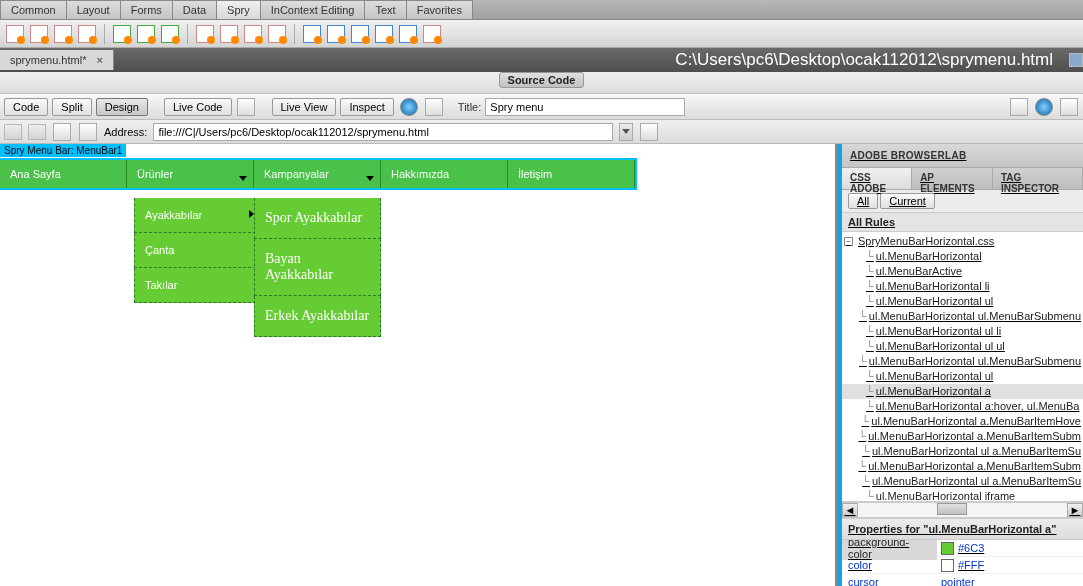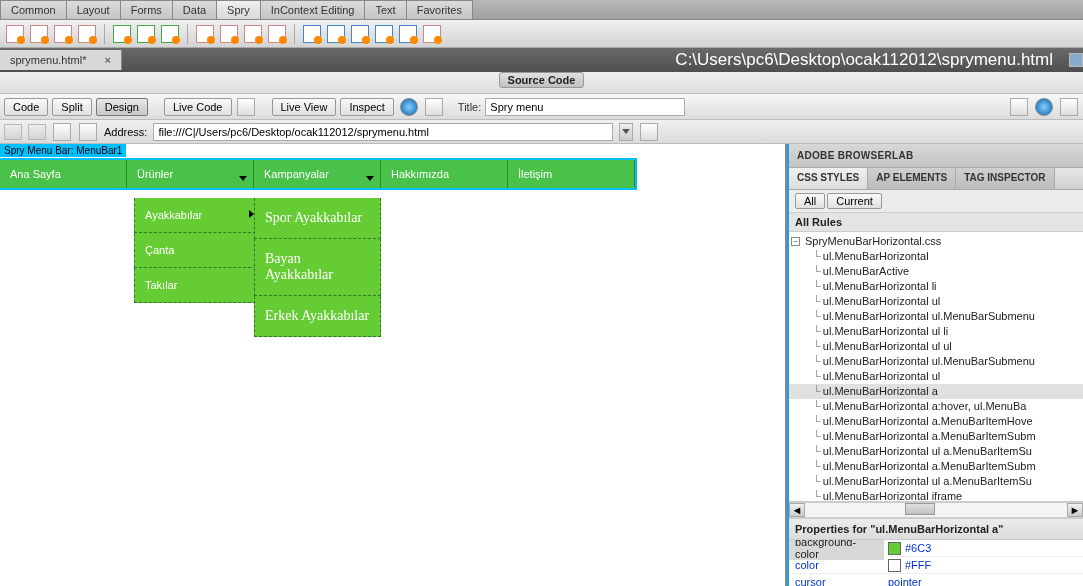--- a/index.html
+++ b/index.html
@@ -13,21 +13,21 @@
 
 .icon-toolbar { height:28px; background:linear-gradient(#f0f0f0,#d4d4d4); display:flex; align-items:center; padding:0 6px; gap:6px; border-bottom:1px solid #aaa;}
 .tbicon { width:18px; height:18px; border:1px solid #c88; background:#fff; position:relative; cursor:pointer;}
 .tbicon::after{content:""; position:absolute; bottom:-2px; right:-2px; width:8px;height:8px;border-radius:50%; background:#f80;}
 .tbicon.green{border-color:#4a4;}
 .tbicon.blue{border-color:#48c;}
 .sep{width:1px;height:20px;background:#aaa;margin:0 2px;}
 
 
 .doc-bar { height:24px; background:linear-gradient(#6a6a6a,#4e4e4e); display:flex; align-items:center; color:#ddd; }
-.doc-tab { background:#d8d8d8; color:#333; padding:4px 10px; border-right:1px solid #888; display:flex; align-items:center; gap:18px;}
+.doc-tab { background:#d8d8d8; color:#333; padding:4px 10px; border-right:1px solid #888; display:flex; align-items:center; gap:10px;}
 .doc-tab .close{color:#666;font-weight:bold;cursor:pointer;}
 .doc-path { margin-left:auto; padding-right:10px; font-size:17px; color:#fff;}
 .doc-icon{width:14px;height:14px;background:#8ac;margin-left:6px;cursor:pointer;border:1px solid #bbb;}
 
 
 .subfile-bar{ height:22px; background:linear-gradient(#f0f0f0,#dcdcdc); display:flex; align-items:center; gap:12px; padding:0 6px; border-bottom:1px solid #bbb;flex-direction:column;}
 .pill{ background:linear-gradient(#e0e0e0,#c0c0c0); border:1px solid #999; border-radius:3px; padding:1px 8px; font-weight:bold; color:#222;}
 .subfile-bar .file{color:#333; cursor:pointer;}
 .funnel{margin-left:auto; width:16px;height:16px; border-left:8px solid transparent;border-right:8px solid transparent;border-top:10px solid #666; cursor:pointer;}
 
@@ -56,21 +56,21 @@
 .menubar{ position:absolute; top:16px; left:0; display:flex; outline:2px solid #00bfff;}
 .mitem{ width:127px; height:28px; background:#4ac24a; color:#fff; font-family:Georgia,serif; font-size:14px; display:flex; align-items:center; padding:0 10px; border-right:1px solid #2a8a2a; position:relative;}
 .mitem .arr{position:absolute; right:6px; top:16px; border-left:4px solid transparent;border-right:4px solid transparent;border-top:5px solid #000;}
 .submenu{position:absolute; top:38px; left:7px; width:127px;}
 .sitem{ background:#66cc33; color:#fff; font-family:Georgia,serif; font-size:14px; padding:9px 10px; border:1px dashed #2a7a2a; border-top:none; position:relative;}
 .sitem .rarr{position:absolute; right:6px; top:12px; border-top:4px solid transparent;border-bottom:4px solid transparent;border-left:5px solid #000;}
 .submenu2{position:absolute; top:38px; left:127px; width:127px;}
 .sitem2{ background:#66cc33;color:#fff;font-family:Georgia,serif;font-size:14px;padding:12px 10px;border:1px dashed #2a7a2a;border-top:none;}
 
 
-.right{ width:296px; display:flex; flex-direction:column; background:#ececec; border-left:2px solid #0ea5e9;}
+.right{ width:246px; display:flex; flex-direction:column; background:#ececec; border-left:5px solid #0ea5e9;text-decoration:underline;}
 .panel-tab{height:24px;background:linear-gradient(#d8d8d8,#c4c4c4);display:flex;align-items:center;padding:0 8px;border-bottom:1px solid #aaa;font-weight:bold;color:#333;font-size:10px;letter-spacing:.3px;}
 .panel-tabs{display:flex;height:22px;border-bottom:1px solid #aaa;background:linear-gradient(#e8e8e8,#d0d0d0);}
 .ptab{padding:4px 8px;border-right:1px solid #aaa;font-size:10px;color:#333;cursor:pointer;font-weight:bold;background:linear-gradient(#d0d0d0,#bcbcbc);}
 .ptab.active{background:linear-gradient(#f0f0f0,#dcdcdc);}
 .mode-row{display:flex;gap:2px;padding:3px 6px;border-bottom:1px solid #ccc;}
 .mbtn{border:1px solid #999;background:linear-gradient(#fafafa,#e0e0e0);padding:1px 8px;cursor:pointer;border-radius:2px;font-size:11px;}
 .section-hdr{padding:3px 6px;font-weight:bold;color:#222;border-bottom:1px solid #ccc;background:#e4e4e4;}
 .rules{flex:0 0 auto; max-height:270px; overflow:hidden; background:#fff; border-bottom:1px solid #ccc; padding:2px 0;}
 .rule-row{display:flex;align-items:center;gap:2px;padding:0 2px;font-size:11px;color:#222;white-space:nowrap;overflow:hidden;line-height:15px;}
 .rule-row.sel{background:#e0e0e0;}
@@ -201,21 +201,21 @@
         </div>
       <div class="mitem">
           <span>İletişim</span>
         </div>
     </div>
   </div>
 
   <div class="right">
     <div class="panel-tab">ADOBE BROWSERLAB</div>
     <div class="panel-tabs">
-      <div class="ptab active">CSS STYLES</div>
+      <div class="ptab active">CSS ADOBE</div>
       <div class="ptab">AP ELEMENTS</div>
       <div class="ptab">TAG INSPECTOR</div>
     </div>
     <div class="mode-row">
       <div class="mbtn">All</div>
       <div class="mbtn">Current</div>
     </div>
     <div class="section-hdr">All Rules</div>
     <div class="rules" id="rules-tree">
         <div class="rule-row">

